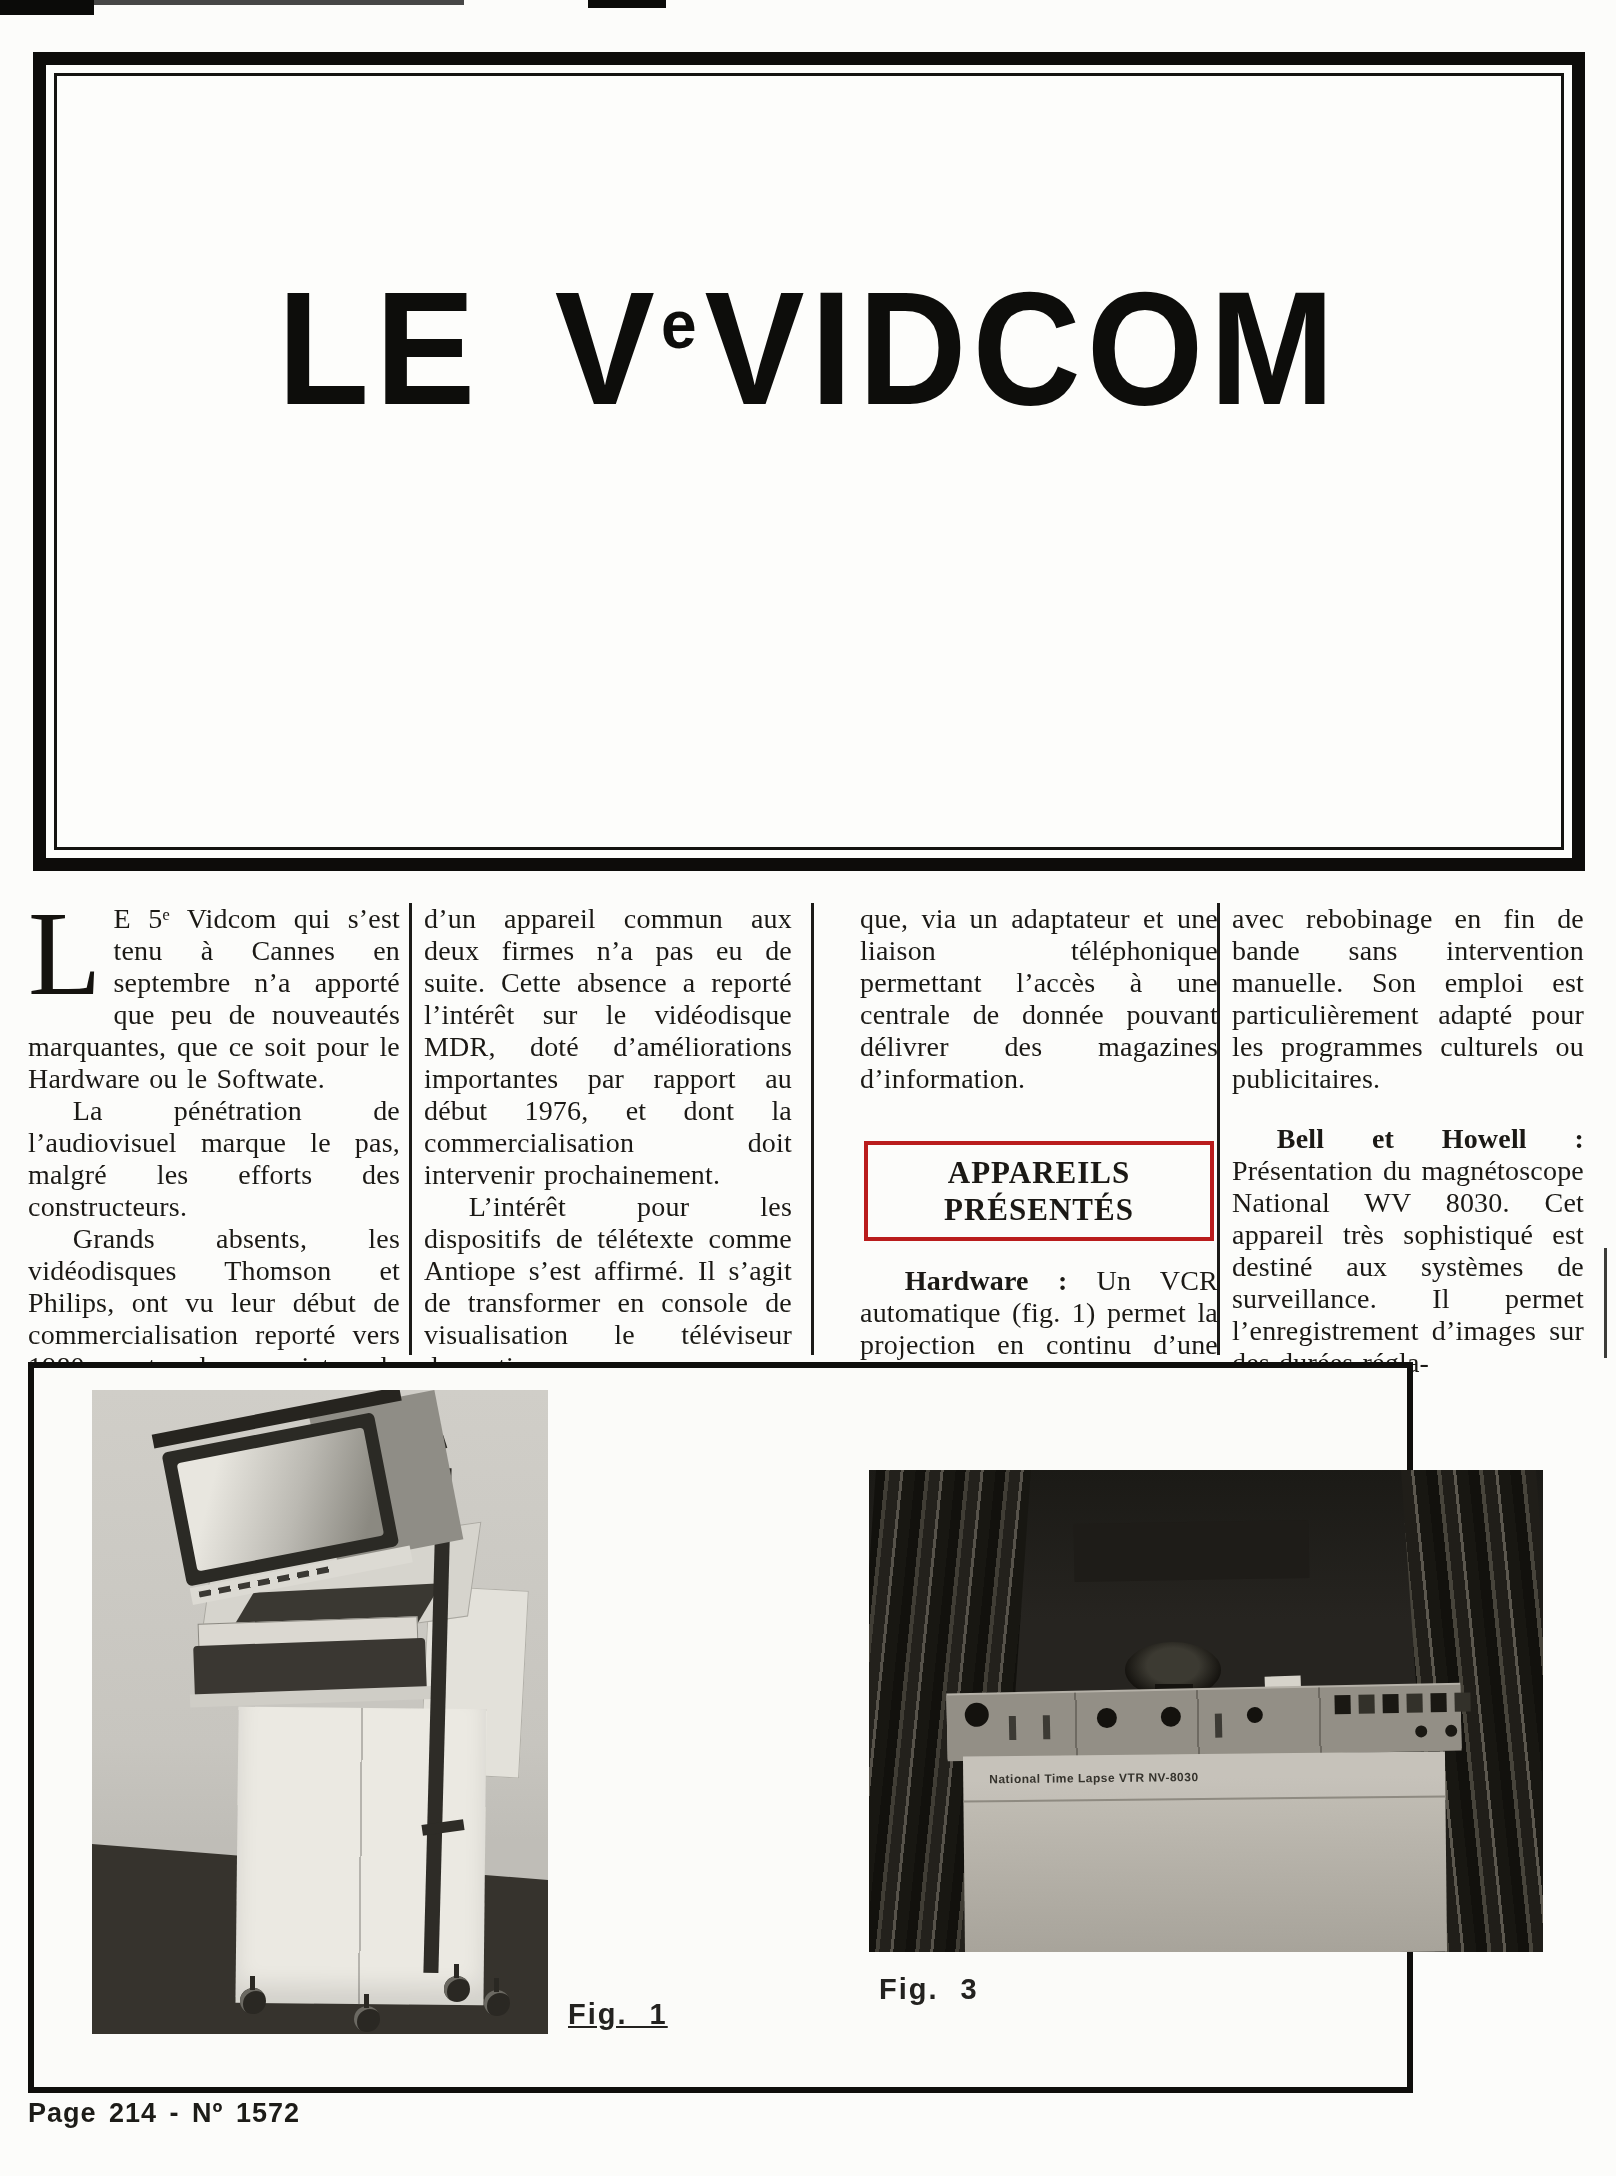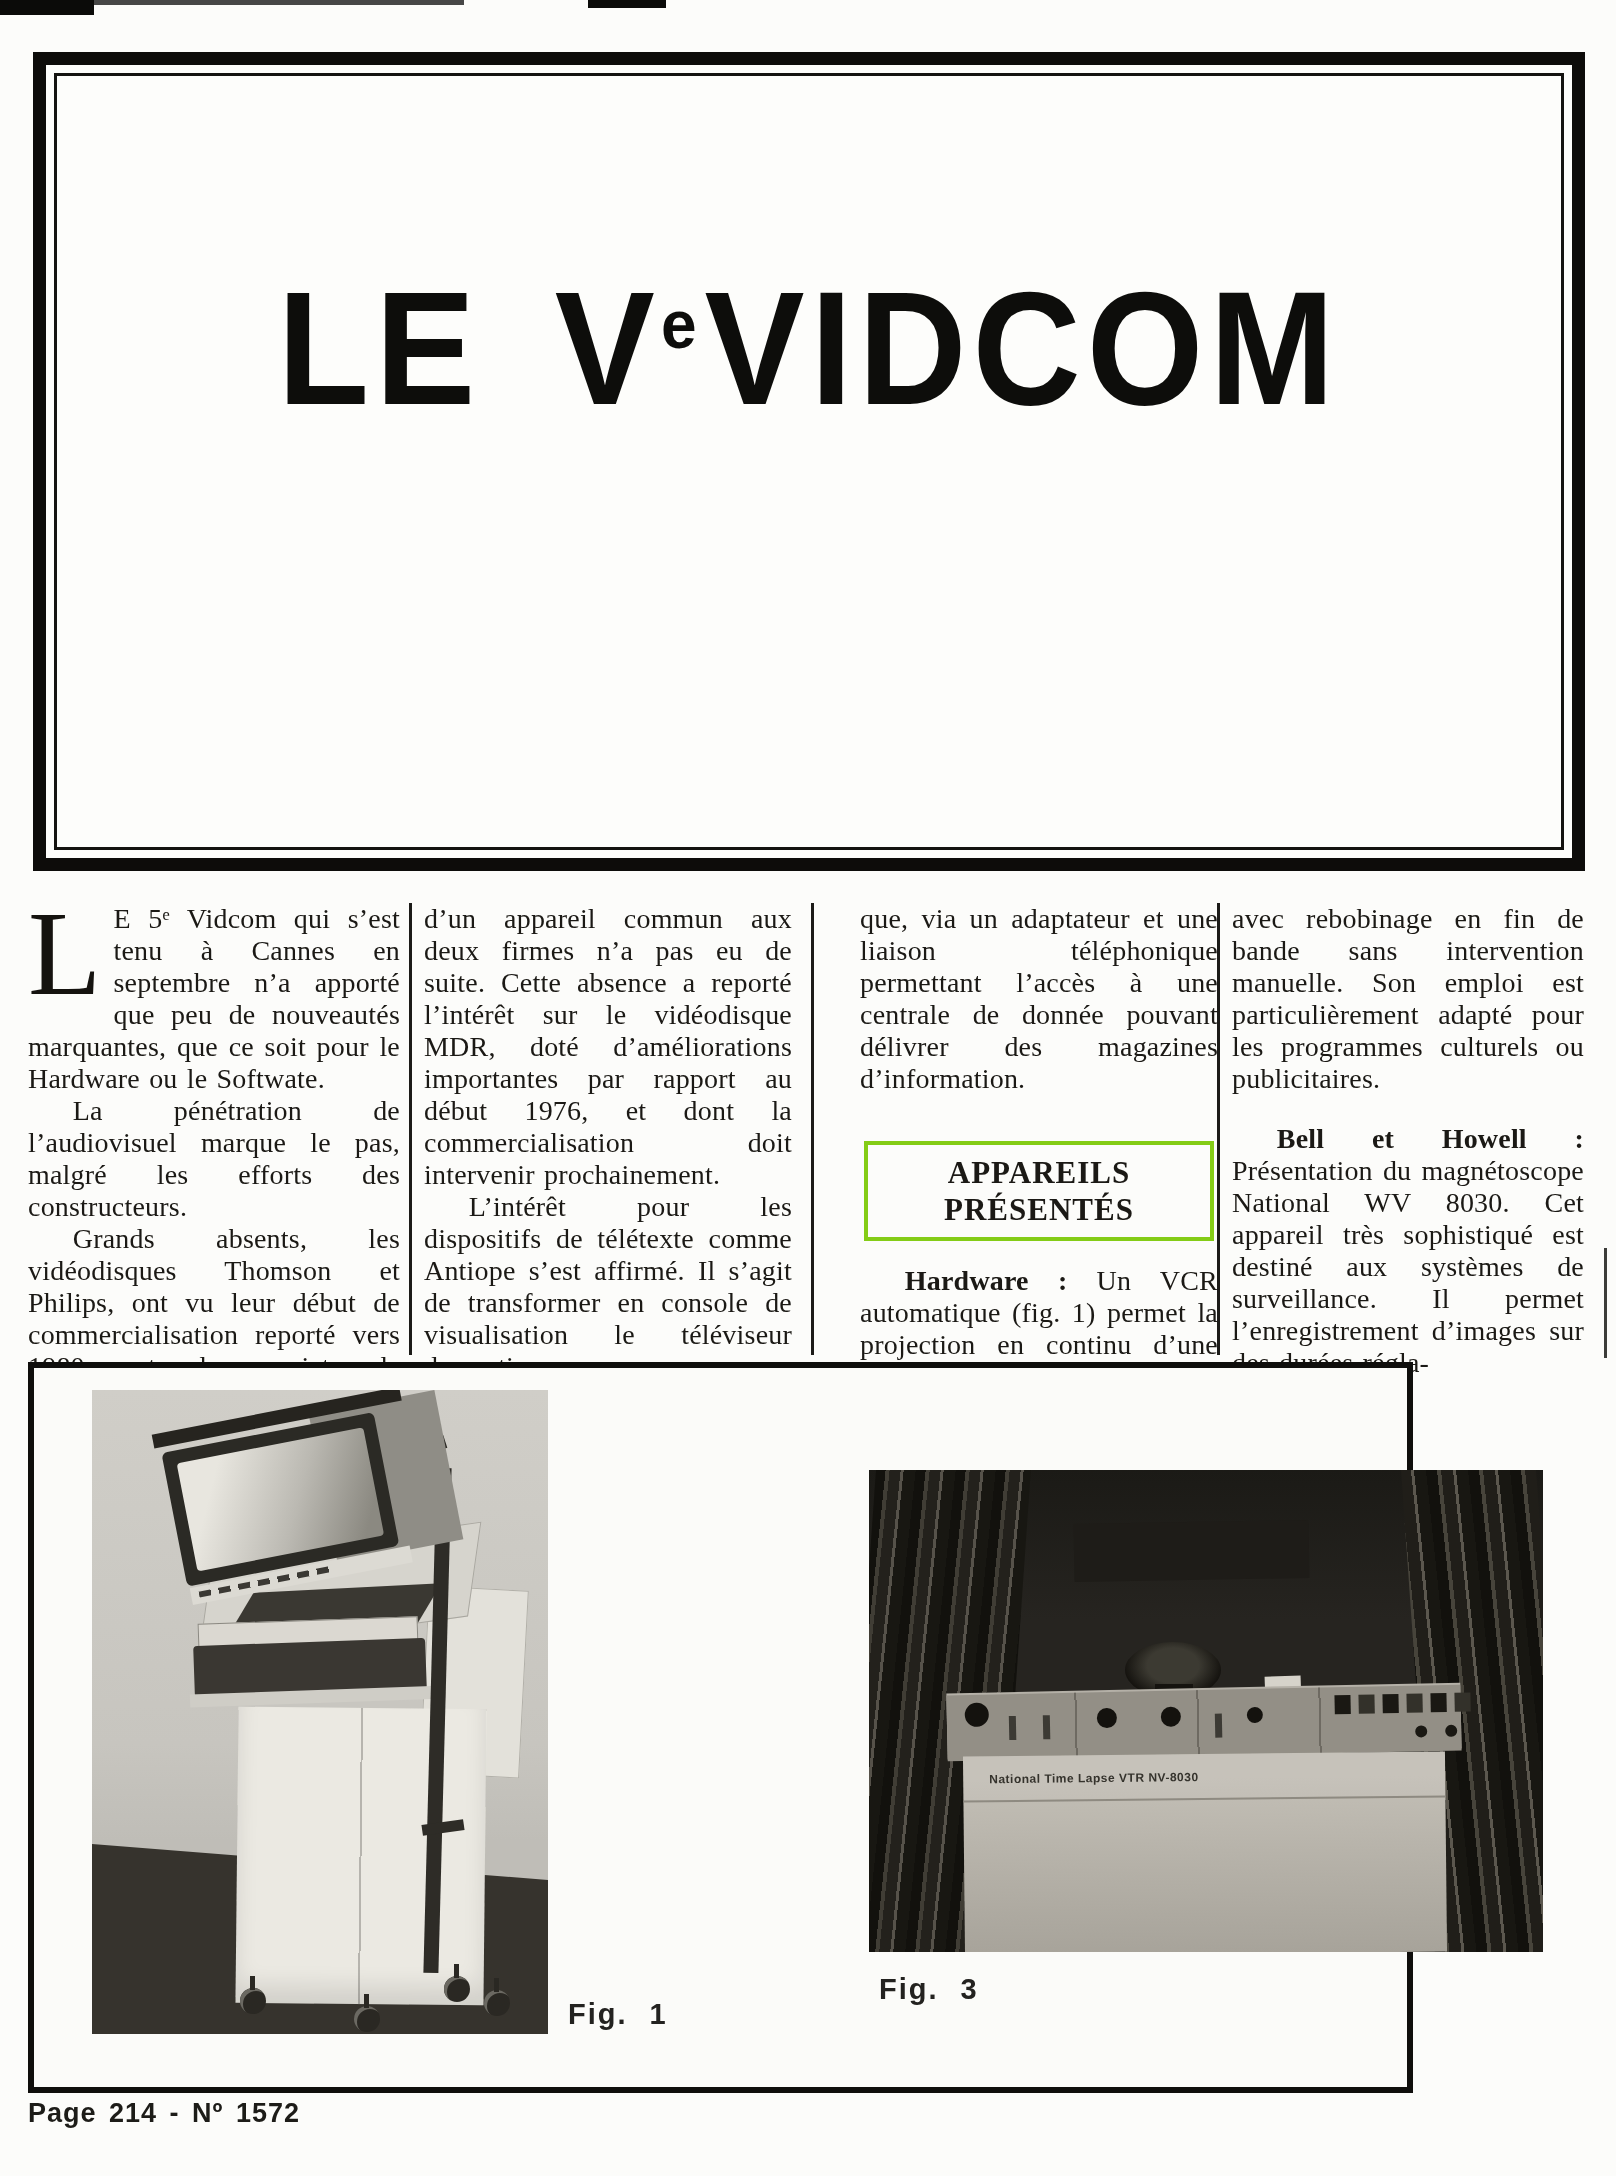--- a/index.html
+++ b/index.html
@@ -47,38 +47,38 @@
   .rule1 { left:409px; } .rule2 { left:811px; } .rule3 { left:1217px; }
   .para { margin:0; }
   .para.indent { text-indent:1.6em; }
   .para.gap { margin-top:28px; }
   .lead { font-weight:bold; }
   .dropcap {
     float:left; font-size:120px; line-height:94px;
     padding:4px 12px 0 0; color:#15130f;
   }
   .heading-box {
-    margin:46px 4px 24px 4px; border:4px solid #84cc16;
+    margin:46px 4px 24px 4px; border:4px solid #b91c1c;
     padding:9px 4px 9px 4px; text-align:center; text-indent:0;
     font-weight:bold; font-size:31px; line-height:37px; letter-spacing:1px;
   }
   .heading-box span { display:block; }
 
   
   .photo-frame {
     position:absolute; left:28px; top:1362px; width:1385px; height:731px;
     border:6px solid #0f0e0c; background:#fbfbf9;
   }
   .photo { position:absolute; overflow:hidden; }
   .fig-caption {
     position:absolute; font-family:"Liberation Sans", sans-serif;
     font-weight:bold; font-size:29px; letter-spacing:2px; word-spacing:12px;
     color:#232220;
   }
-  .cap1 { left:534px; top:630px; }
+  .cap1 { left:534px; top:630px;text-decoration:underline; }
   .cap2 { left:845px; top:605px; }
 
   
   .photo1 {
     left:58px; top:22px; width:456px; height:644px;
     background:linear-gradient(180deg,#d0cec8 0%,#c7c5bf 55%,#bfbdb7 70%);
   }
   .p1-floor {
     position:absolute; left:0; top:446px; width:100%; height:200px;
     background:#36332d; clip-path:polygon(0 4%,100% 22%,100% 100%,0 100%);

